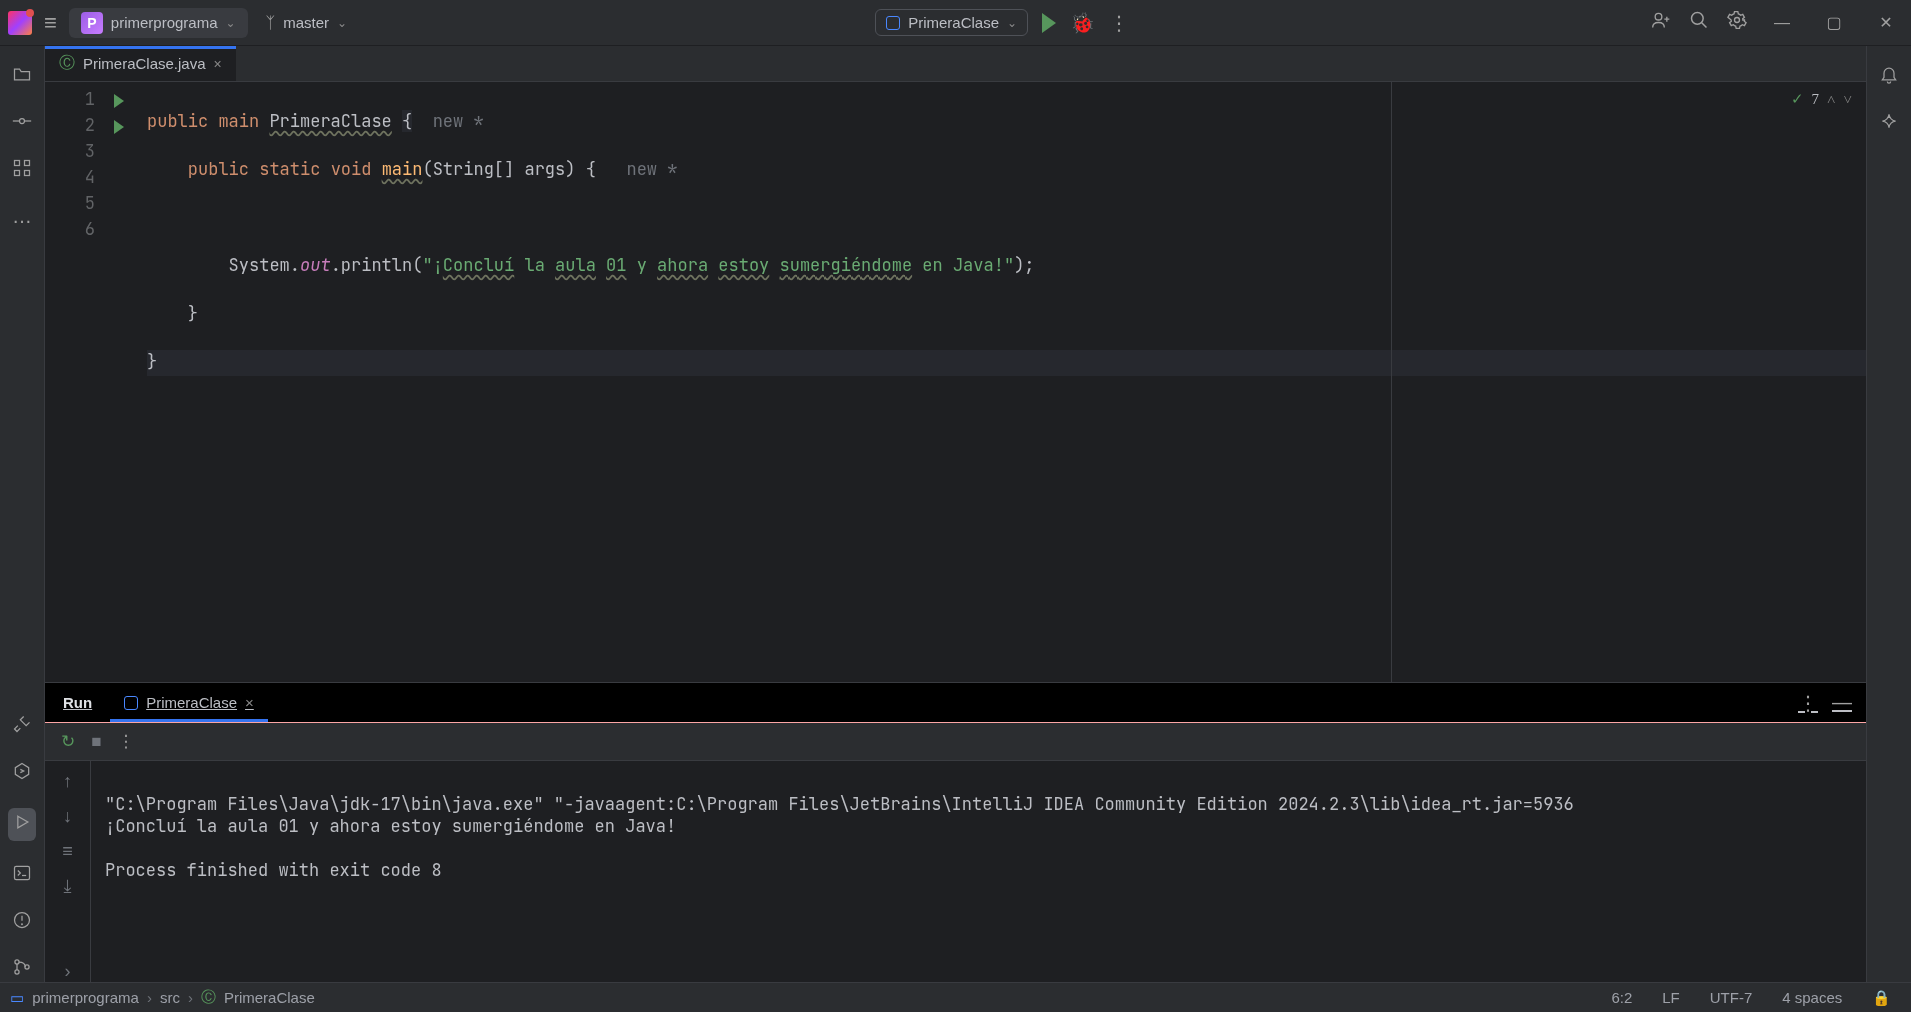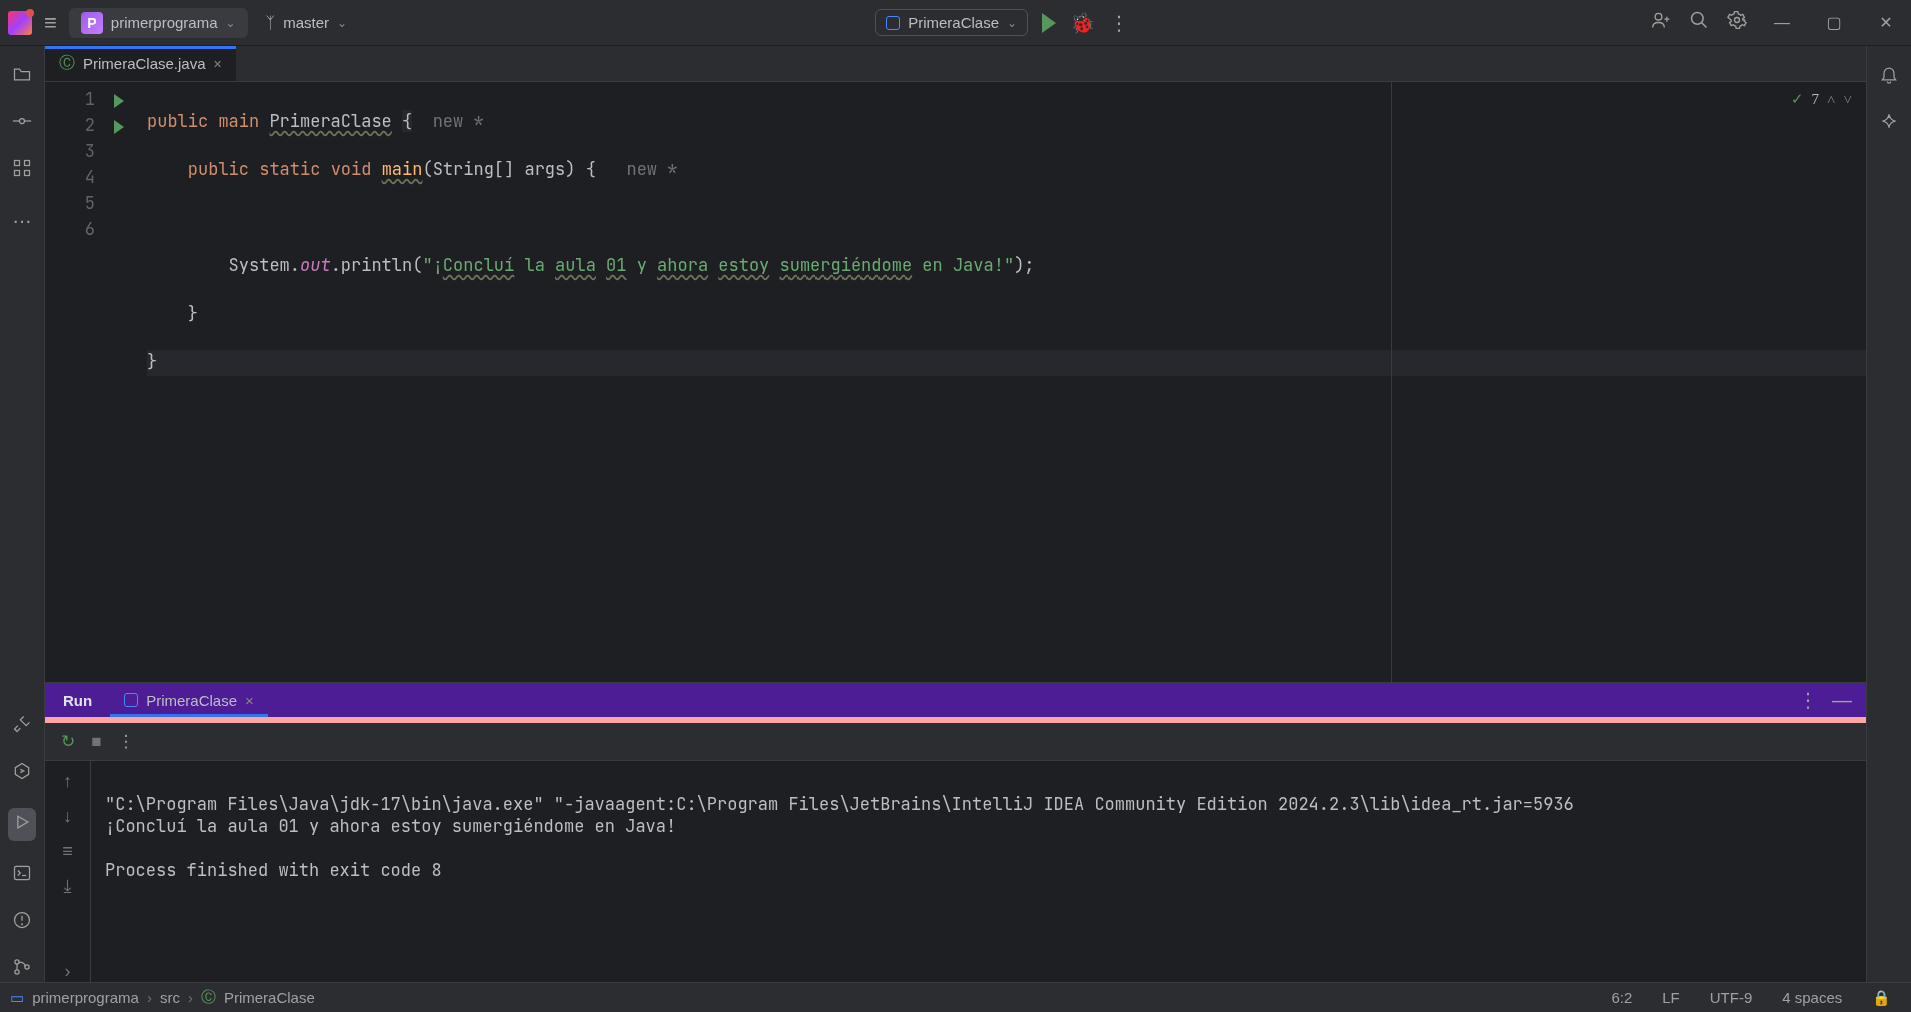--- a/index.html
+++ b/index.html
@@ -122,21 +122,21 @@
   position:absolute; top:8px; right:14px; display:flex; align-items:center; gap:8px;
   color:#bcbec4; font-size:15px; font-family:"Segoe UI";
 }
 .inspect .chk{ color:#57965c; }
 
 
 .runwin{
   height:300px;display:flex;flex-direction:column;background:#1e1f22;border-top:1px solid #393b40;
 }
 .runwin .hdr{
-  height:40px;display:flex;align-items:center;background:#4c1d95;border-bottom:6px solid #fca5a5;
+  height:40px;display:flex;align-items:center;background:#000000;border-bottom:1px solid #fca5a5;text-decoration:underline;
 }
 .runwin .hdr .title{ padding:0 18px;font-weight:600;color:#dfe1e5;}
 .runwin .hdr .rtab{
   display:flex;align-items:center;gap:8px;padding:0 14px;height:100%;position:relative;color:#bcbec4;cursor:pointer;
 }
 .runwin .hdr .rtab::after{
   content:"";position:absolute;left:0;right:0;bottom:0;height:3px;background:#3574f0;
 }
 .runwin .hdr .sp{ flex:1;}
 .runwin .tb{
@@ -372,16 +372,16 @@
     <span>primerprograma</span>
     <span class="sep">›</span>
     <span>src</span>
     <span class="sep">›</span>
     <span style="color:#57965c">Ⓒ</span>
     <span>PrimeraClase</span>
   </div>
   <div class="sp"></div>
   <div class="cell">6:2</div>
   <div class="cell">LF</div>
-  <div class="cell">UTF-9</div>
+  <div class="cell">UTF-7</div>
   <div class="cell">4 spaces</div>
   <div class="cell">🔒</div>
 </div>
 
 </body></html>

